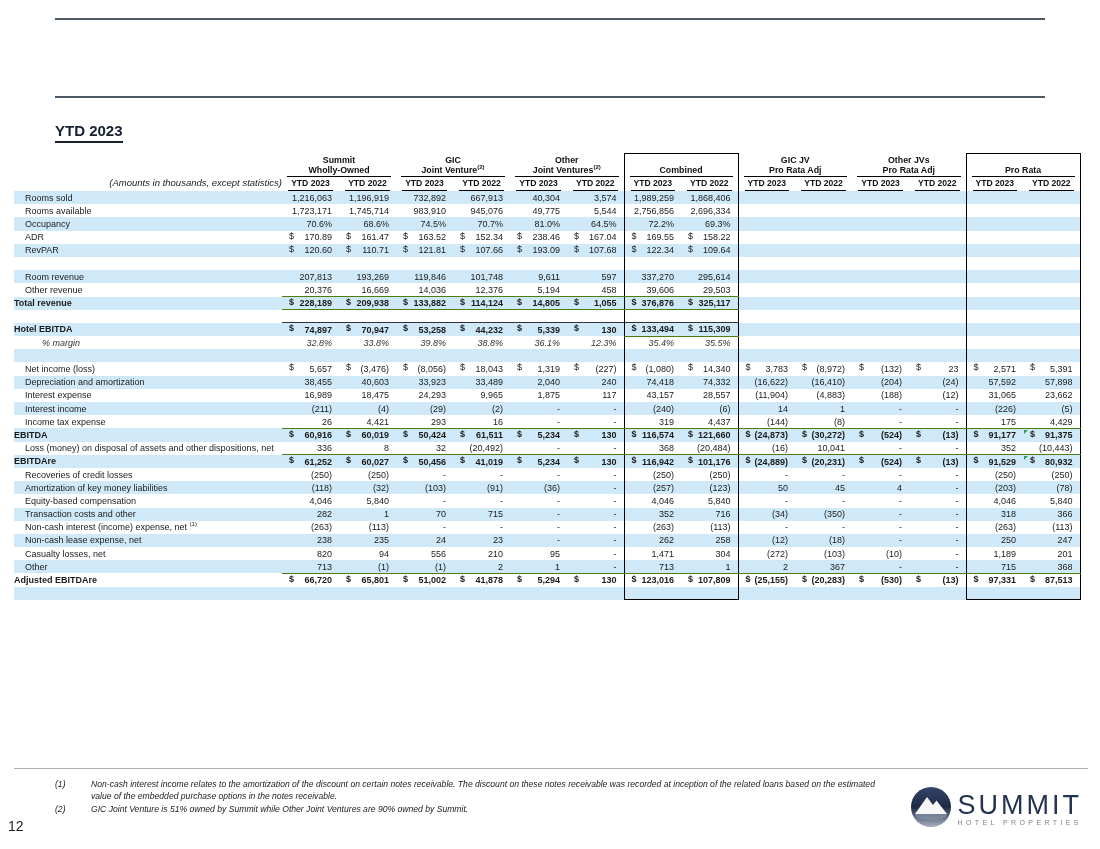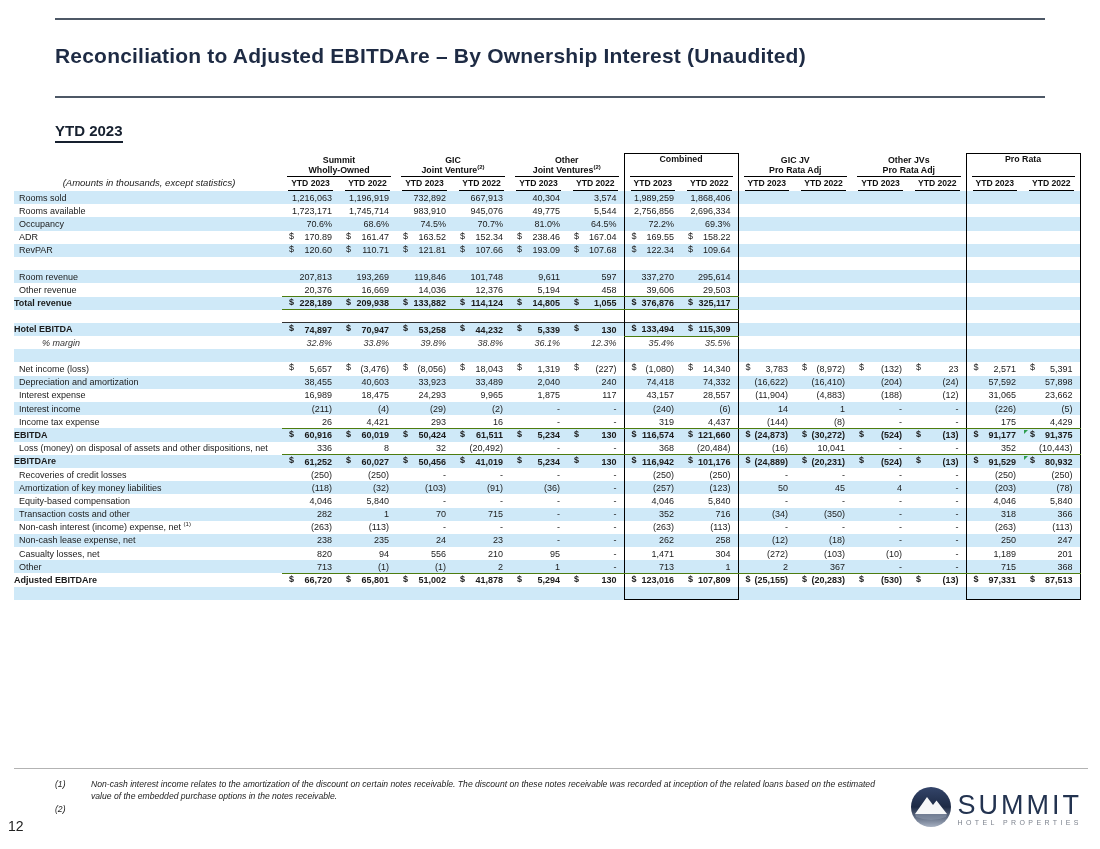--- a/index.html
+++ b/index.html
@@ -9,31 +9,31 @@
   .rule.top{top:18px;}
   .rule.bottom{top:96px;}
   .title{position:absolute;left:55px;top:44px;margin:0;font-size:21px;font-weight:bold;color:#1e2b44;letter-spacing:.2px;}
   .section-heading{position:absolute;left:55px;top:122px;margin:0;font-size:15px;font-weight:bold;color:#16202f;
                    border-bottom:2px solid #16202f;padding-bottom:2px;}
   
   .tablewrap{position:absolute;left:14px;top:153px;}
   table{border-collapse:collapse;table-layout:fixed;width:1066px;}
   th,td{padding:0;margin:0;font-size:9px;vertical-align:middle;overflow:hidden;white-space:nowrap;}
   thead th{font-weight:bold;color:#111;}
-  .lblh{text-align:center;vertical-align:bottom;font-style:italic;font-weight:normal;font-size:9.5px;
+  .lblh{text-align:right;vertical-align:bottom;font-style:italic;font-weight:normal;font-size:9.5px;
         padding:0 0 3px 2px;color:#222;}
   .gn{margin:0 5px;border-bottom:1px solid #000;padding-bottom:1px;line-height:10px;height:21px;
       display:flex;flex-direction:column;justify-content:flex-end;text-align:center;font-size:8.8px;}
-  .gn.single{justify-content:flex-start;}
+  .gn.single{justify-content:flex-end;}
   th.ytd{height:14px;}
   th.ytd div{margin:0 6px;border-bottom:1px solid #000;text-align:center;font-size:8.6px;line-height:13px;}
   sup{font-size:6px;vertical-align:super;line-height:0;}
   tbody tr{height:13.2px;}
   tbody tr:nth-child(odd){background:#cfe9f8;}
-  td.lbl{text-align:left;padding-left:5px;font-size:9px;color:#1b1b1b;}
+  td.lbl{text-align:left;padding-left:11px;font-size:9px;color:#1b1b1b;}
   td.lbl.b{font-weight:bold;padding-left:0;}
   td.lbl.i{font-style:italic;padding-left:28px;color:#333;}
   td.num{text-align:right;padding-right:7px;position:relative;font-size:9px;}
   td.num.b{font-weight:bold;}
   td.num.i{font-style:italic;color:#333;}
   .cur{position:absolute;left:7px;top:0;}
   
   td.ul{border-bottom:1px solid #4d7c0f;}
   td.ol{border-top:1px solid #333;}
   
@@ -54,21 +54,20 @@
   .logo{position:absolute;right:18px;top:786px;display:flex;align-items:center;}
   .logo-text{margin-left:6px;}
   .logo-name{font-size:27px;color:#233350;letter-spacing:3px;font-weight:500;line-height:26px;}
   .logo-tag{font-size:7px;color:#7d838e;letter-spacing:3.4px;margin-top:1px;}
 </style>
 </head>
 <body>
 
 <div class="slide">
   <div class="rule top"></div>
-  <h1 class="title">Reconciliation to Adjusted EBITDAre – By Ownership Interest (Unaudited)</h1>
   <div class="rule bottom"></div>
   <h2 class="section-heading">YTD 2023</h2>
 
   <div class="tablewrap">
     <table>
       <colgroup id="cols">
           <col style="width:268px">
           <col style="width:57px">
           <col style="width:57px">
           <col style="width:57px">
@@ -706,20 +705,21 @@
   </div>
 
   <div class="foot-rule"></div>
   <div class="footnotes" id="footnotes">
       <div class="fn">
         <span class="n">(1)</span>
         <span class="t">Non-cash interest income relates to the amortization of the discount on certain notes receivable. The discount on these notes receivable was recorded at inception of the related loans based on the estimated value of the embedded purchase options in the notes receivable.</span>
       </div>
       <div class="fn">
         <span class="n">(2)</span>
+        <span class="t">GIC Joint Venture is 51% owned by Summit while Other Joint Ventures are 90% owned by Summit.</span>
       </div>
     </div>
   <div class="pagenum">12</div>
 
   <div class="logo">
     <span>
       <svg width="42" height="42" viewBox="0 0 42 42">
         <defs>
           <linearGradient id="lg" x1="0" y1="0" x2="0" y2="1">
             <stop offset="0" stop-color="#34456a"></stop>

